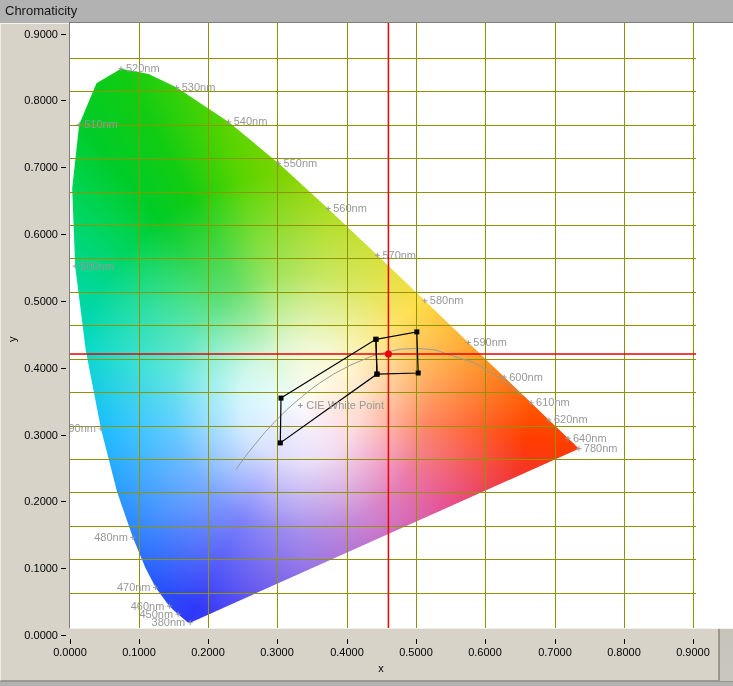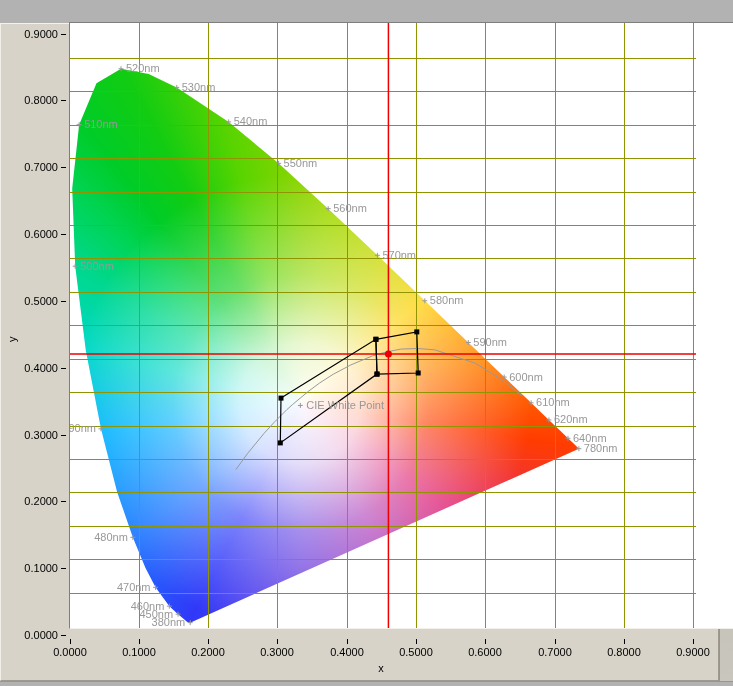--- a/index.html
+++ b/index.html
@@ -45,20 +45,23 @@
   #y-title{position:absolute;left:6px;top:326px;width:16px;height:16px;
         font-size:11px;color:#000;transform:rotate(-90deg);}
   #x-title{position:absolute;left:366px;top:662px;width:30px;height:14px;
         text-align:center;font-size:11px;color:#000;}
   #overlay text{font-family:"Liberation Sans",sans-serif;font-size:11px;}
 </style>
 </head>
 <body>
 
 <div id="widget">
+  <div id="titlebar">
+    <div id="title">Chromaticity</div>
+  </div>
 
   <div id="panel"></div>
   <div id="right-strip"></div>
   <div id="bottom-strip"></div>
 
   <div id="y-title">y</div>
   <div id="x-title">x</div>
 
   <div id="plot">
     <div id="horseshoe" style="clip-path: polygon(19.2% 99.12%, 19.17% 99.13%, 19.11% 99.14%, 19.04% 99.14%, 18.9% 99.11%, 18.63% 98.91%, 18.13% 98.47%, 17.26% 97.71%, 15.87% 96.39%, 13.66% 93.28%, 12.06% 90.08%, 10.03% 85.01%, 7.53% 77.5%, 4.95% 67.08%, 2.52% 54.08%, 0.83% 40.2%, 0.35% 27.34%, 1.46% 16.8%, 4.23% 9.97%, 8.15% 7.57%, 12.57% 8.41%, 17.05% 10.65%, 25.35% 16.35%, 33.32% 23.2%, 41.24% 30.69%, 49.1% 38.4%, 56.68% 45.92%, 63.62% 52.81%, 69.36% 58.52%, 73.66% 62.77%, 76.5% 65.61%, 78.32% 67.41%, 79.55% 68.64%, 80.33% 69.4%, 81.29% 70.36%); background: radial-gradient(230px at 230.6px 380.2px, rgba(255, 255, 255, 0.97) 0px, rgba(255, 255, 255, 0.82) 60px, rgba(255, 255, 255, 0.38) 128px, rgba(255, 255, 255, 0) 230px), conic-gradient(at 230.6px 380.2px, rgb(140, 212, 0) 0deg, rgb(160, 216, 0) 8deg, rgb(204, 216, 0) 30deg, rgb(255, 208, 0) 50deg, rgb(255, 136, 0) 75deg, rgb(255, 60, 0) 99deg, rgb(224, 40, 120) 125deg, rgb(176, 64, 184) 150deg, rgb(112, 72, 224) 180deg, rgb(48, 56, 248) 207deg, rgb(32, 120, 255) 231deg, rgb(0, 180, 255) 262deg, rgb(0, 216, 200) 284deg, rgb(0, 216, 144) 301deg, rgb(0, 212, 85) 313deg, rgb(0, 204, 40) 322deg, rgb(18, 204, 18) 332deg, rgb(88, 212, 0) 345deg, rgb(140, 212, 0) 360deg);"></div>

